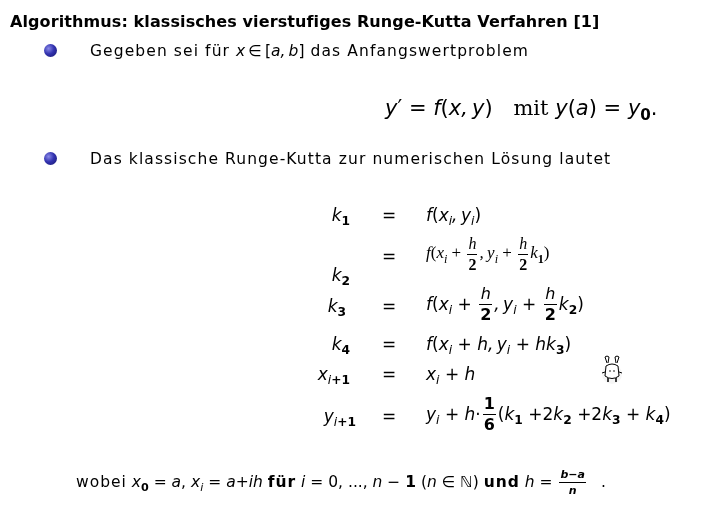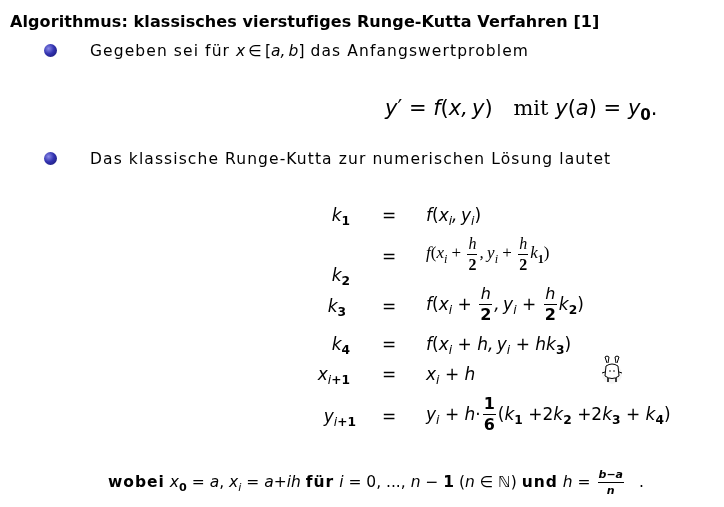--- a/index.html
+++ b/index.html
@@ -104,21 +104,21 @@
     <path d="M5 3 Q7 1 9 3 M15 3 Q17 1 19 3" stroke="#000" stroke-width="1" fill="none"></path>
     <path d="M6 12 Q12 8 18 12 L19 22 Q12 27 5 22 Z" fill="#fff" stroke="#000" stroke-width="1"></path>
     <circle cx="10" cy="17" r="0.8" fill="#000"></circle>
       <circle cx="14" cy="17" r="0.8" fill="#000"></circle>
     <path d="M2 19 L5 18 M19 18 L22 19" stroke="#000" stroke-width="1"></path>
     <path d="M8 24 L8 28 M16 24 L16 28" stroke="#000" stroke-width="1.5"></path>
   </svg>
 </div>
 
 <div class="abs wobei">
-  <span class="w" style="font-weight:bold;margin-left:32px;">wobei</span>
+  <span class="w" style="font-weight:normal;">wobei</span>
   <span class="m"> x<span class="subb">0</span> <span class="u">=</span> a<span class="u">,</span> x<span class="sub">i</span> <span class="u">=</span> a<span class="u">+</span>ih</span>
   <span class="w" style="font-weight:bold;">für</span>
   <span class="m"> i <span class="u">= 0, ..., </span>n<span class="u"> − <b>1</b></span> <span class="u">(</span>n<span class="u"> ∈ ℕ)</span></span>
   <span class="w" style="font-weight:bold;text-align:right;">und</span>
   <span class="m"> h <span class="u">=</span> <span class="frac small">
         <span class="num">b−a</span>
         <span class="bar"></span>
         <span class="num">n</span>
       </span></span>
   <span style="margin-left:8px;">.</span>

